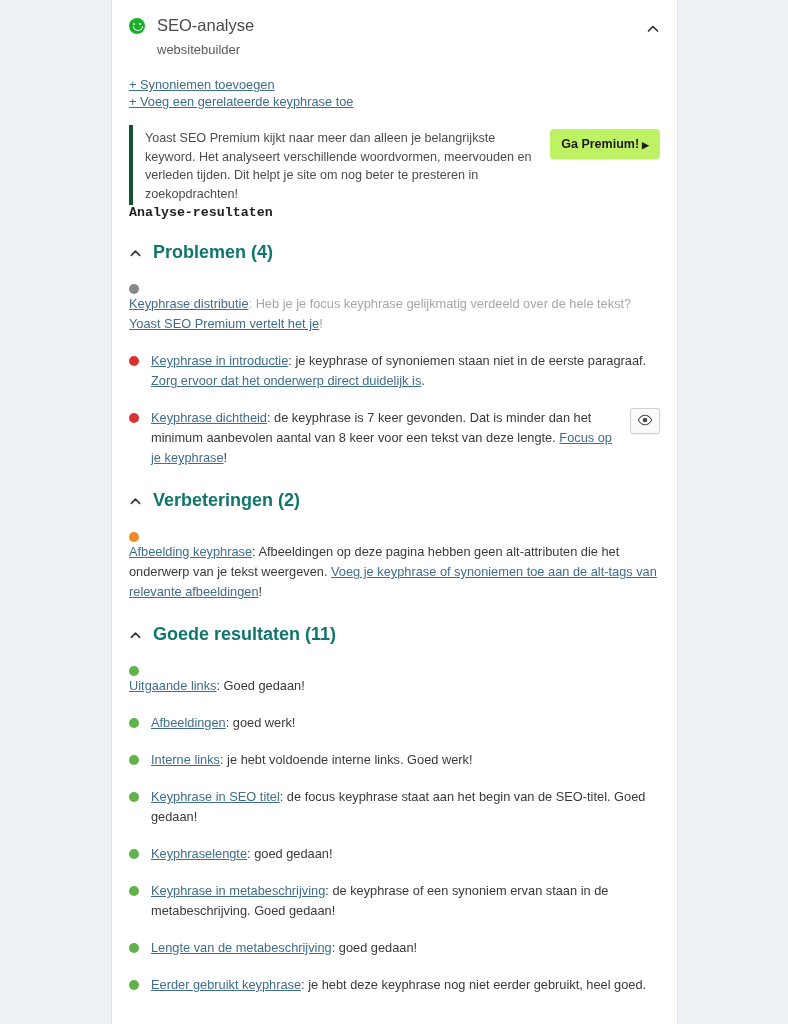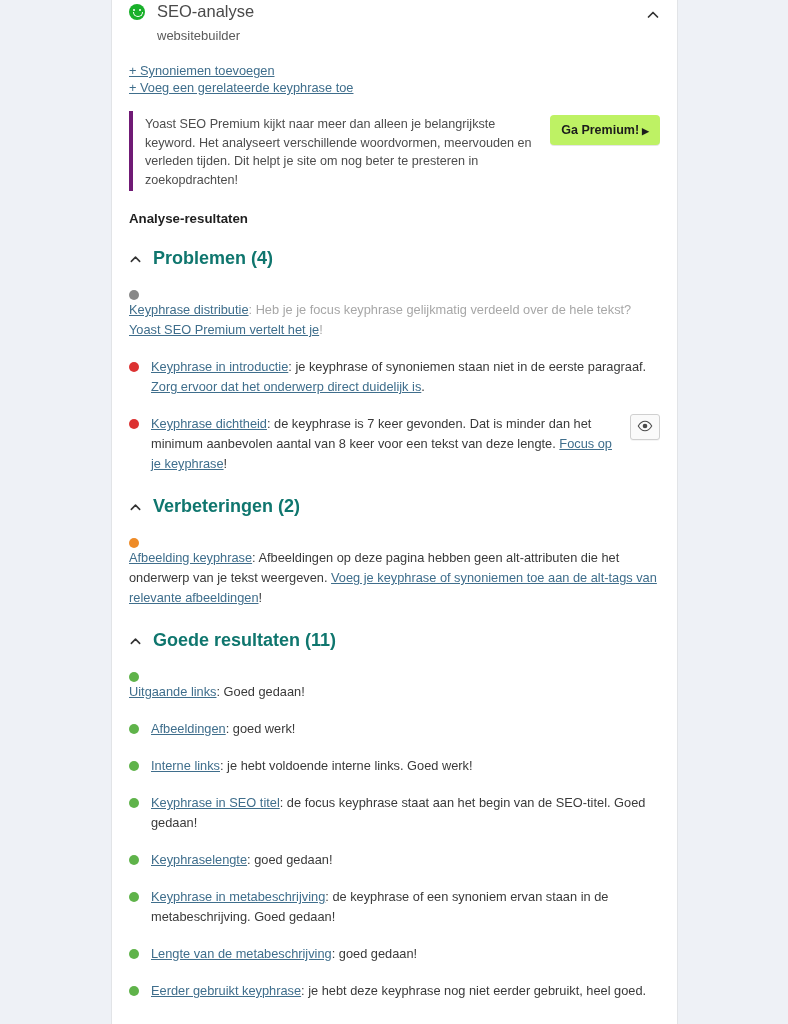--- a/index.html
+++ b/index.html
@@ -24,20 +24,21 @@
     background: #ffffff;
     border-left: 1px solid #e2e4e7;
     border-right: 1px solid #e2e4e7;
     padding: 0 17px 24px 17px;
   }
 
   
   .hdr {
     display: flex;
     align-items: flex-start;
+    padding-top: 14px;
     justify-content: space-between;
   }
   .hdr-left { display: flex; align-items: flex-start; flex: 1; }
   .smiley {
     width: 16px; height: 16px; border-radius: 50%;
     background: #19b02a;
     position: relative;
     margin-top: 4px;
     flex: 0 0 auto;
   }
@@ -87,21 +88,21 @@
     color: #3f6e8c;
     text-decoration: underline;
     cursor: pointer;
   }
 
   
   .premium {
     margin-top: 15px;
     display: flex;
     align-items: flex-start;
-    border-left: 4px solid #701a75;
+    border-left: 4px solid #14532d;
     padding: 2px 0 2px 12px;
     min-height: 58px;
   }
   .premium-text {
     flex: 1;
     font-size: 12.6px;
     line-height: 18.5px;
     color: #4d4d4d;
     padding-right: 14px;
     padding-top: 2px;
@@ -118,24 +119,24 @@
     padding: 8px 11px;
     cursor: pointer;
     white-space: nowrap;
     margin-top: 2px;
     box-shadow: 0 1px 0 rgba(0,0,0,0.10);
   }
   .premium-btn .caret { font-size: 9px; margin-left: 3px; }
 
   
   .results-title {
-    margin-top: 20px;
     font-size: 13.3px;
     font-weight: 700;
     color: #1f1f1f;
+    font-family: Liberation Mono, monospace;
   }
   .section-head {
     display: flex;
     align-items: center;
     margin-top: 22px;
     cursor: pointer;
   }
   .section-head .chev-up { margin-top: 0; margin-right: 11px; width: 13px; height: 13px; }
   .section-label {
     font-size: 18px;

